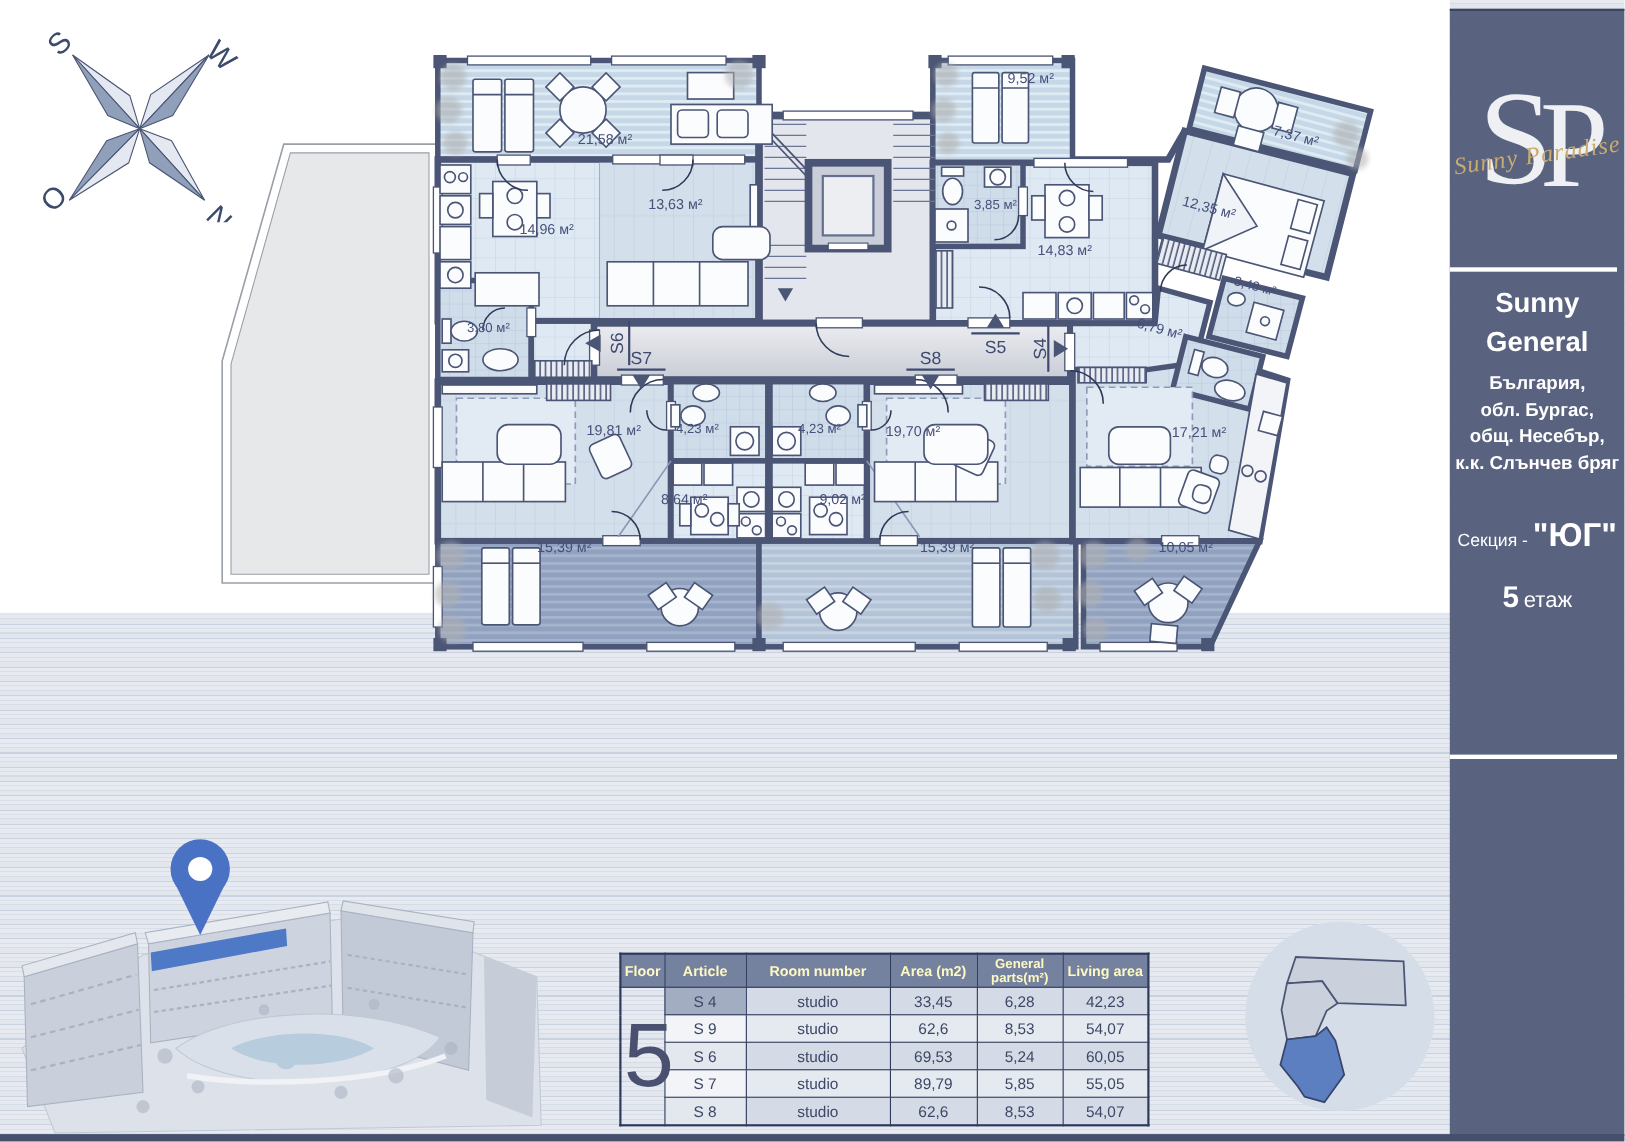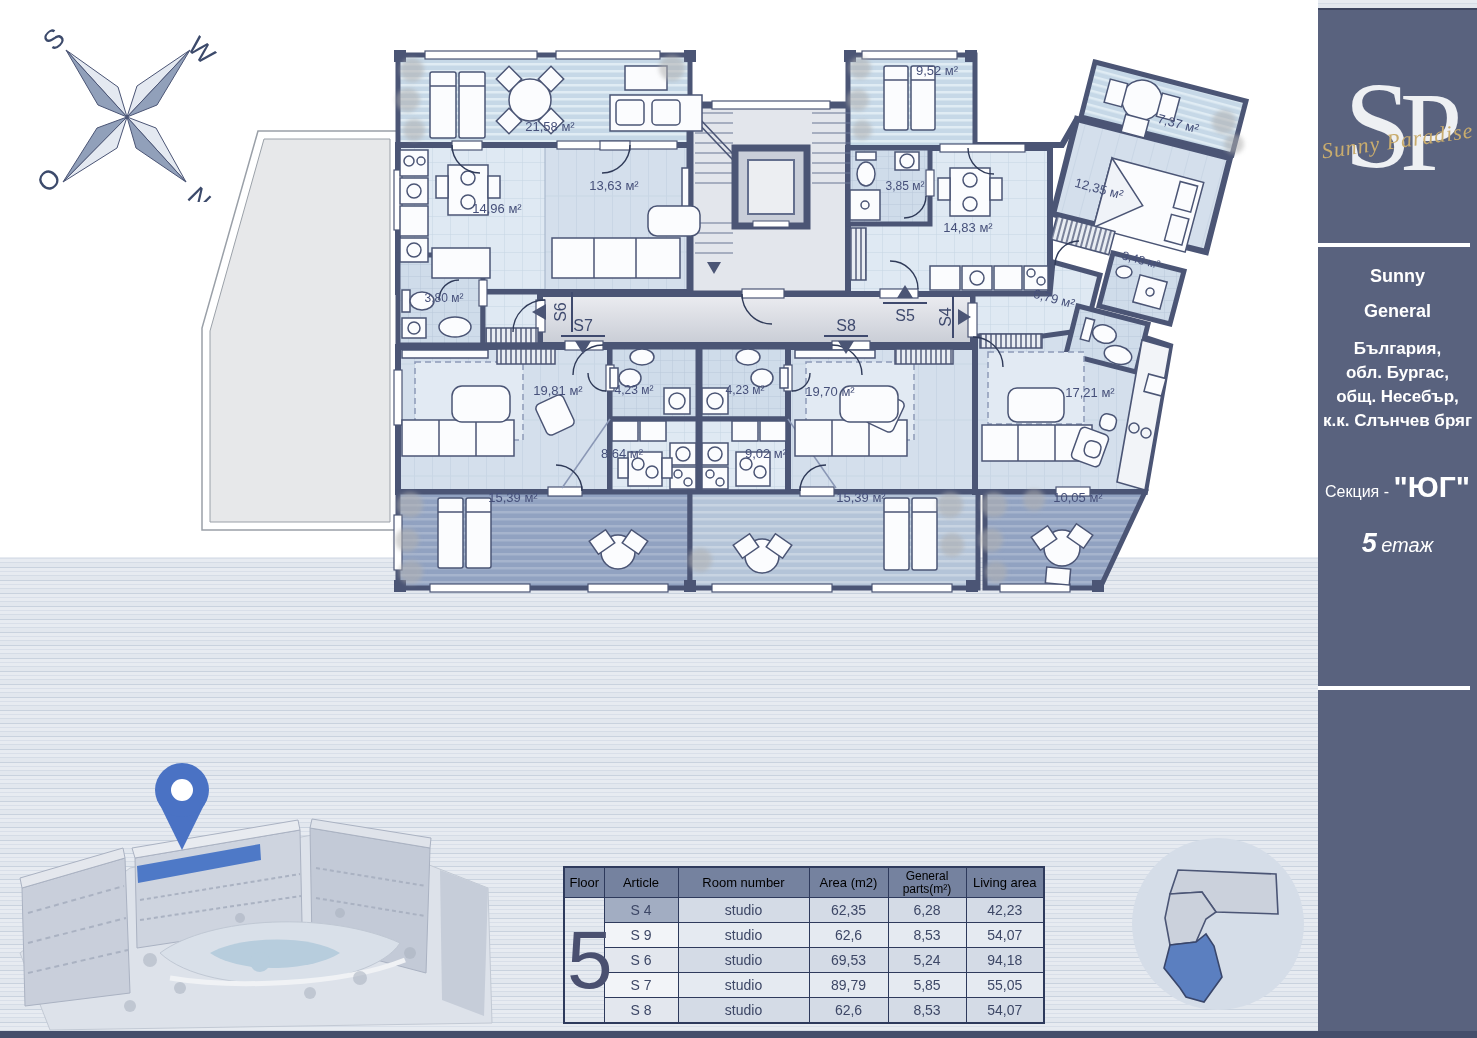--- a/index.html
+++ b/index.html
@@ -17,34 +17,34 @@
     background:#59627e;border-top:2px solid #3d4560;color:#fff;}
   .logo{position:absolute;top:52px;left:0;right:0;height:165px;}
   .logo .ls{position:absolute;left:26px;top:-6px;font-family:"Liberation Serif",serif;font-size:122px;color:#eef0f3;}
   .logo .lp{position:absolute;left:82px;top:6px;font-family:"Liberation Serif",serif;font-size:112px;color:#eef0f3;}
   .logo .lscript{position:absolute;left:-4px;right:-4px;top:66px;text-align:center;
     font-family:"Liberation Serif",serif;font-style:italic;font-size:22px;color:#c9ac6d;
     transform:rotate(-8deg);letter-spacing:1px;}
   .sidebar hr{position:absolute;left:0;width:152px;border:none;border-top:4px solid #ffffff;margin:0;}
   .sidebar hr.d1{top:233px;}
   .sidebar hr.d2{top:676px;}
-  .sb-title{position:absolute;top:249px;left:0;right:0;text-align:center;font-size:18px;font-weight:bold;line-height:35px;}
+  .sb-title{position:absolute;top:249px;left:0;right:0;text-align:center;font-size:25px;font-weight:bold;line-height:35px;}
   .sb-address{position:absolute;top:327px;left:0;right:0;text-align:center;font-size:17px;font-weight:bold;line-height:24px;}
   .sb-section{position:absolute;top:460px;left:0;right:0;text-align:center;}
   .sb-section .lab{font-size:16px;}
   .sb-section .val{font-size:30px;font-weight:bold;}
-  .sb-floor{position:absolute;top:518px;left:0;right:0;text-align:center;font-style:italic;}
+  .sb-floor{position:absolute;top:518px;left:0;right:0;text-align:center;}
   .sb-floor .num{font-size:27px;font-weight:bold;}
   .sb-floor .word{font-size:20px;}
 
   
   .units-table{position:absolute;left:563px;top:866px;border-collapse:collapse;table-layout:fixed;
     width:481px;color:#3d4766;font-family:"Liberation Sans",sans-serif;border:2px solid #2e3a5c;}
   .units-table th,.units-table td{border:1px solid #2e3a5c;text-align:center;padding:1px 2px;}
-  .units-table th{background:#75829f;color:#000000;font-weight:normal;font-size:13px;height:27px;line-height:13px;}
+  .units-table th{background:#75829f;color:#fef9c3;font-weight:bold;font-size:13px;height:27px;line-height:13px;}
   .units-table td{font-size:14px;height:22px;}
   .units-table td.data-odd{background:#d4dbe6;}
   .units-table td.data-even{background:#e5eaf1;}
   .units-table td.art-s4{background:#a2adc2;}
   .units-table td.art-odd{background:#e3e7ee;}
   .units-table td.art-even{background:#f2f4f8;}
   .units-table td.floor-big{background:transparent;font-size:82px;color:#4a5070;line-height:82px;}
 
   svg text{font-family:"Liberation Sans",sans-serif;}
   .rl{font-size:13px;fill:#46507a;}
@@ -578,37 +578,37 @@
       <th>Article</th>
       <th>Room number</th>
       <th>Area (m2)</th>
       <th style="font-size:12px">General parts(m²)</th>
       <th>Living area</th>
     </tr>
     <tr>
       <td class="floor-big" rowspan="5">5</td>
       <td class="art-s4">S 4</td>
       <td class="data-odd">studio</td>
-      <td class="data-odd">62,35</td>
+      <td class="data-odd">33,45</td>
       <td class="data-odd">6,28</td>
       <td class="data-odd">42,23</td>
     </tr>
     <tr>
       <td class="art-even">S 9</td>
       <td class="data-even">studio</td>
       <td class="data-even">62,6</td>
       <td class="data-even">8,53</td>
       <td class="data-even">54,07</td>
     </tr>
     <tr>
       <td class="art-odd">S 6</td>
       <td class="data-odd">studio</td>
       <td class="data-odd">69,53</td>
       <td class="data-odd">5,24</td>
-      <td class="data-odd">94,18</td>
+      <td class="data-odd">60,05</td>
     </tr>
     <tr>
       <td class="art-even">S 7</td>
       <td class="data-even">studio</td>
       <td class="data-even">89,79</td>
       <td class="data-even">5,85</td>
       <td class="data-even">55,05</td>
     </tr>
     <tr>
       <td class="art-odd">S 8</td>

